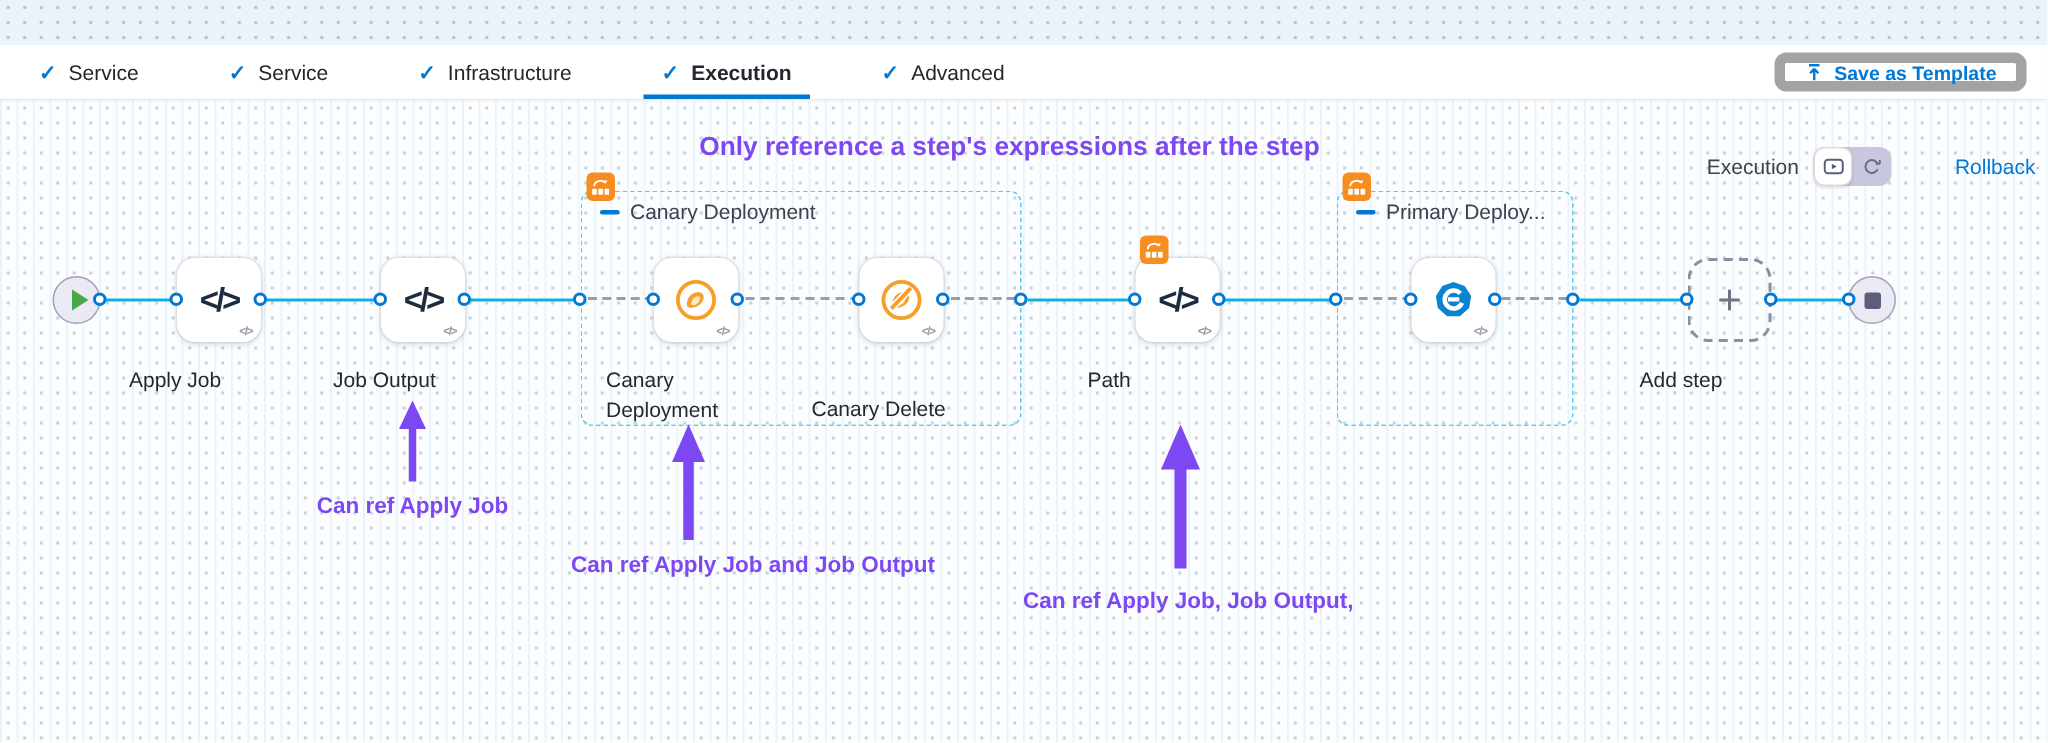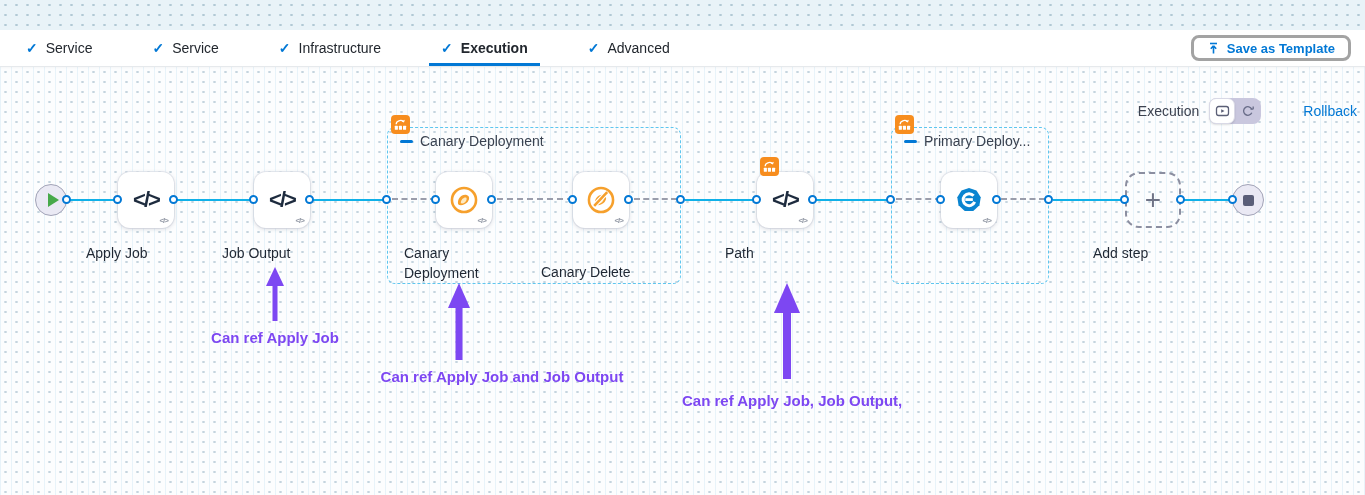--- a/index.html
+++ b/index.html
@@ -14,21 +14,21 @@
   
   .tabbar{position:absolute;left:0;top:30px;right:0;height:37px;background:#fff;
     border-bottom:1px solid #e6e9ec;display:flex;align-items:center;padding:0 14px;box-sizing:border-box;
     box-shadow:0 1px 2px rgba(0,0,0,.03);z-index:5;}
   .tab{position:relative;display:flex;align-items:center;gap:8px;height:100%;padding:0 12px;margin-right:36px;
     font-size:14px;color:#22272e;cursor:pointer;white-space:nowrap;}
   .tab .check{color:#0278d5;font-size:14px;font-weight:700;}
   .tab.active{font-weight:700;}
   .tab.active::after{content:"";position:absolute;left:0;right:0;bottom:0;height:3px;background:#0278d5;}
   .save-btn{margin-left:auto;display:flex;align-items:center;gap:7px;height:26px;padding:0 13px;
-    border:3px solid #a3a3a3;border-radius:8px;background:#fff;color:#0278d5;font-size:13px;font-weight:700;cursor:pointer;}
+    border:7px solid #a3a3a3;border-radius:8px;background:#fff;color:#0278d5;font-size:13px;font-weight:700;cursor:pointer;}
 
   
   .canvas{position:absolute;left:0;top:67px;right:0;height:428px;background-color:#fcfdfe;
     background-image:
       linear-gradient(to right,rgba(160,210,235,.22) 1px,transparent 1px),
       radial-gradient(circle,rgba(120,155,180,.42) 1px,transparent 1.4px);
     background-size:11px 11px,11px 10px;}
 
   .heading{position:absolute;left:437px;top:20px;width:472px;text-align:center;
     font-size:17.5px;font-weight:700;color:#7d47f2;}
@@ -104,20 +104,21 @@
             <path d="M3 1.5 H10" stroke="#0278d5" stroke-width="1.6" fill="none"></path>
             <path d="M6.5 11.5 V4.2 M6.5 3.8 L3.8 6.8 M6.5 3.8 L9.2 6.8" stroke="#0278d5" stroke-width="1.6" fill="none"></path>
           </svg>
       </span>
       <span>Save as Template</span>
     </button>
   </div>
 
   <div class="canvas">
 
+    <div class="heading">Only reference a step's expressions after the step</div>
 
     <div class="mode-row">
       <span class="mode-label">Execution</span>
       <div class="toggle">
         <div class="toggle-seg on">
           <svg width="15" height="14" viewBox="0 0 15 14">
               <rect x="1.5" y="2.5" width="12" height="9" rx="2.2" stroke="#5b5f76" stroke-width="1.3" fill="none"></rect>
               <path d="M6.2 5.2 L9.5 7 L6.2 8.8 Z" fill="#5b5f76"></path>
             </svg>
         </div>

